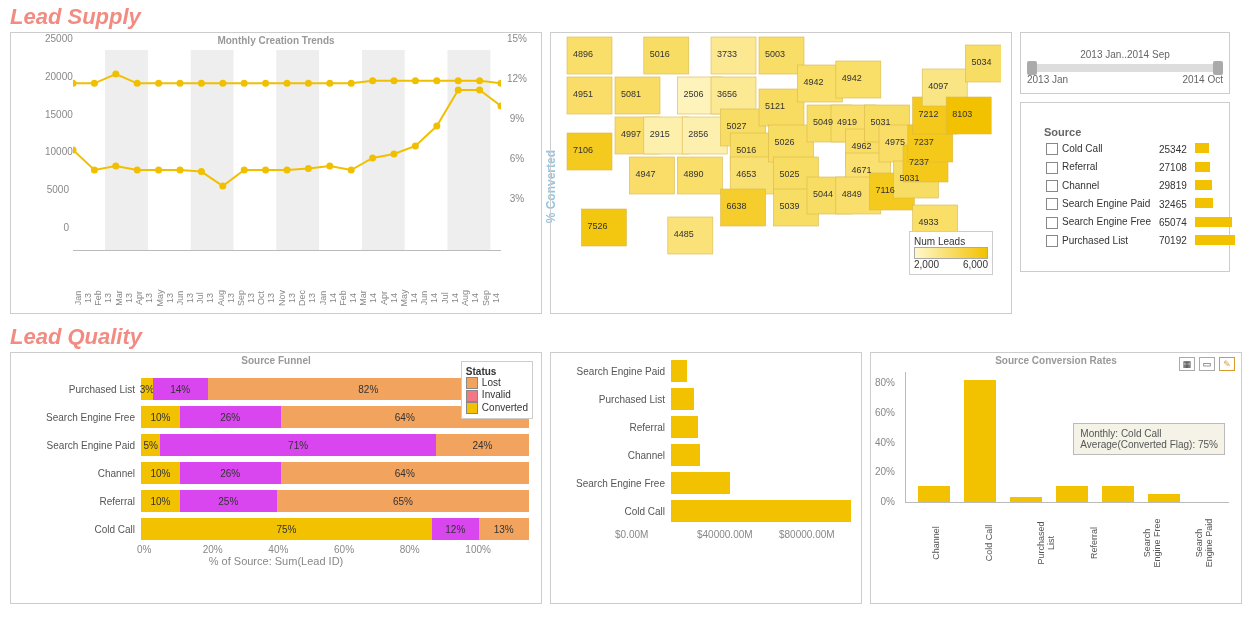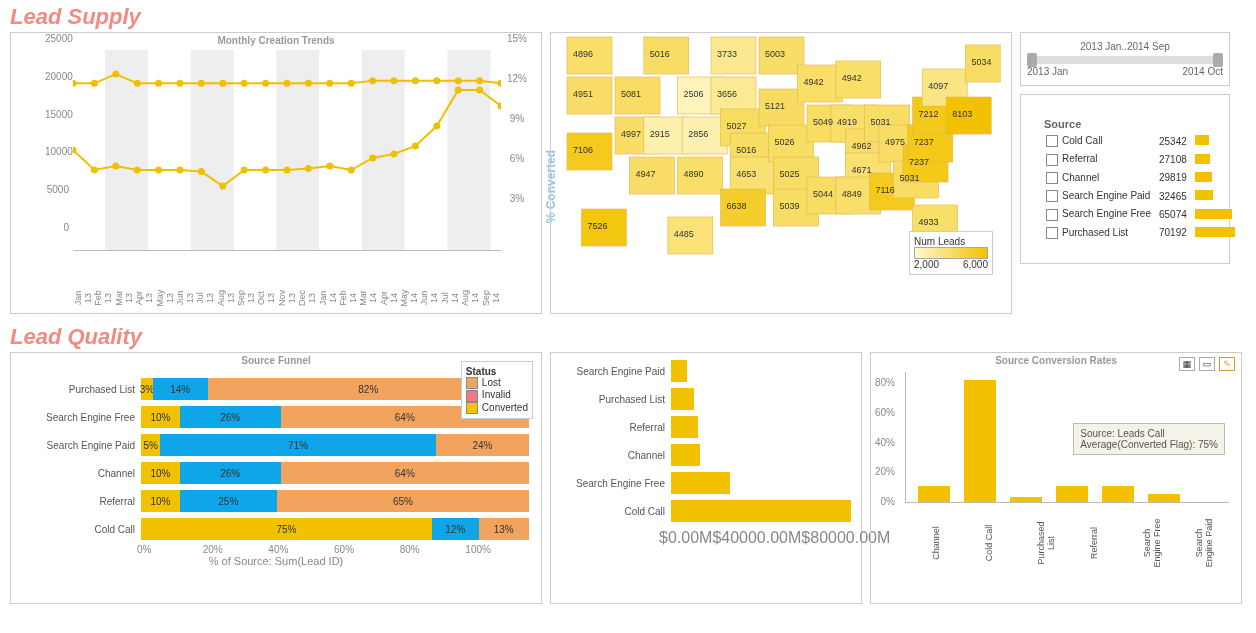--- a/index.html
+++ b/index.html
@@ -23,49 +23,49 @@
   
   #geo-panel { width: 460px; height: 280px; }
   #geo-map { position:relative; width:440px; height:250px; margin: 0 auto; }
   .state-label { position:absolute; font-size:9px; color:#333; pointer-events:none; }
   .legend-box { position:absolute; right:8px; bottom:8px; border:1px solid #ccc; background:#fff; padding:4px; font-size:10px; }
   .grad { width:72px; height:10px; background:linear-gradient(to right,#fff8cc,#f2c200); border:1px solid #aaa; }
 
   
   #right-col { display:flex; flex-direction:column; gap:8px; width:210px; }
   #slider-panel { border:1px solid #ccc; padding:8px 6px; }
-  .slider-title { text-align:center; font-size:10px; color:#666; }
+  .slider-title { text-align:center; font-size:10px; color:#666;margin-top:8px; }
   .slider-track { position:relative; height:8px; background:#ddd; border-radius:4px; margin-top:4px; }
   .slider-track .thumb { position:absolute; width:10px; height:14px; background:#aaa; border-radius:2px; top:-3px; }
   .slider-labels { display:flex; justify-content:space-between; font-size:10px; color:#666; margin-top:2px; }
   #source-panel { border:1px solid #ccc; padding:20px; }
   #source-panel th { text-align:left; font-weight:bold; color:#666; }
   #source-panel td { padding:2px 3px; font-size:10px; white-space: nowrap;}
   .mini-bar { height:10px; background:#f2c200; display:inline-block; }
   .box { width:10px; height:10px; border:1px solid #888; display:inline-block; vertical-align:middle; margin-right:4px; }
 
   
   #funnel-panel { width: 530px; height: 250px; }
   .funnel-row { position:relative; height:26px; margin:2px 0; display:flex; align-items:center; }
   .funnel-cat { width:120px; text-align:right; padding-right:6px; font-size:10px; color:#555; }
   .funnel-bar { flex:1; height:22px; display:flex; position:relative; margin-right:8px; }
   .seg { display:flex; align-items:center; justify-content:center; font-size:10px; color:#333; }
   .seg.conv { background:#f2c200; }
-  .seg.inv  { background:#0ea5e9; }
+  .seg.inv  { background:#d946ef; }
   .seg.lost { background:#f2a35e; }
   .funnel-legend { position:absolute; top:8px; right:8px; border:1px solid #ccc; background:#fff; padding:4px; font-size:10px; }
   .funnel-xaxis { display:flex; margin-left:126px; margin-right:10px; color:#888; font-size:10px; }
   .funnel-xaxis span { flex:1; text-align:left; }
   .funnel-xlabel { text-align:center; color:#888; font-size:11px; }
 
   #revenue-panel { width: 310px; height: 250px; }
   .rev-row { display:flex; align-items:center; height:28px; }
   .rev-cat { width:110px; text-align:right; padding-right:6px; font-size:10px; color:#555; }
   .rev-bar { height:22px; background:#f2c200; }
-  .rev-xaxis { display:flex; margin-left:108px; color:#888; font-size:16px; }
+  .rev-xaxis { display:flex; margin-left:64px; color:#888; font-size:10px; }
   .rev-xaxis span { flex:1; }
 
   #conv-panel { width: 370px; height: 250px; position:relative; }
   #conv-chart { position:relative; height:130px; margin:6px 12px 0 34px; border-left:1px solid #bbb; border-bottom:1px solid #bbb; display:flex; align-items:flex-end; gap:14px; padding:0 12px; }
   .conv-bar { width:32px; background:#f2c200; }
   .conv-xaxis { display:flex; margin-left:34px; padding:0 10px; }
   .conv-xaxis span { flex:1; text-align:center; transform:rotate(-90deg) translateX(-30px); font-size:9px; color:#555; }
   .conv-yaxis { position:absolute; left:4px; top:24px; height:130px; display:flex; flex-direction:column; justify-content:space-between; font-size:10px; color:#888; text-align:right; }
   .tooltip { position:absolute; background:#f5f3e7; border:1px solid #bbb; font-size:10px; padding:4px 6px; color:#555; }
   .tool-icons { position:absolute; top:4px; right:6px; display:flex; gap:4px; }
@@ -419,17 +419,17 @@
       </div>
     <div class="conv-xaxis" id="conv-xaxis">
         <span>Channel</span>
         <span>Cold Call</span>
         <span>Purchased List</span>
         <span>Referral</span>
         <span>Search Engine Free</span>
         <span>Search Engine Paid</span>
       </div>
     <div class="tooltip" style="right:16px; top:70px;">
-      <div>Source: Leads Call</div>
+      <div>Monthly: Cold Call</div>
       <div>Average(Converted Flag): 75%</div>
     </div>
   </div>
 </div>
 
 </body></html>

